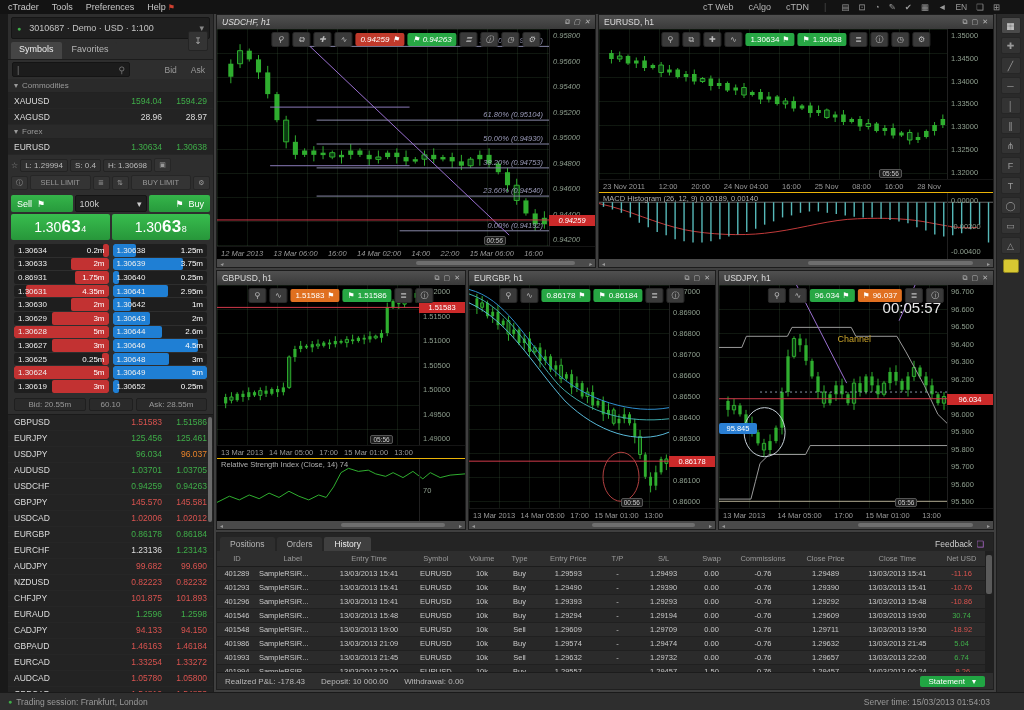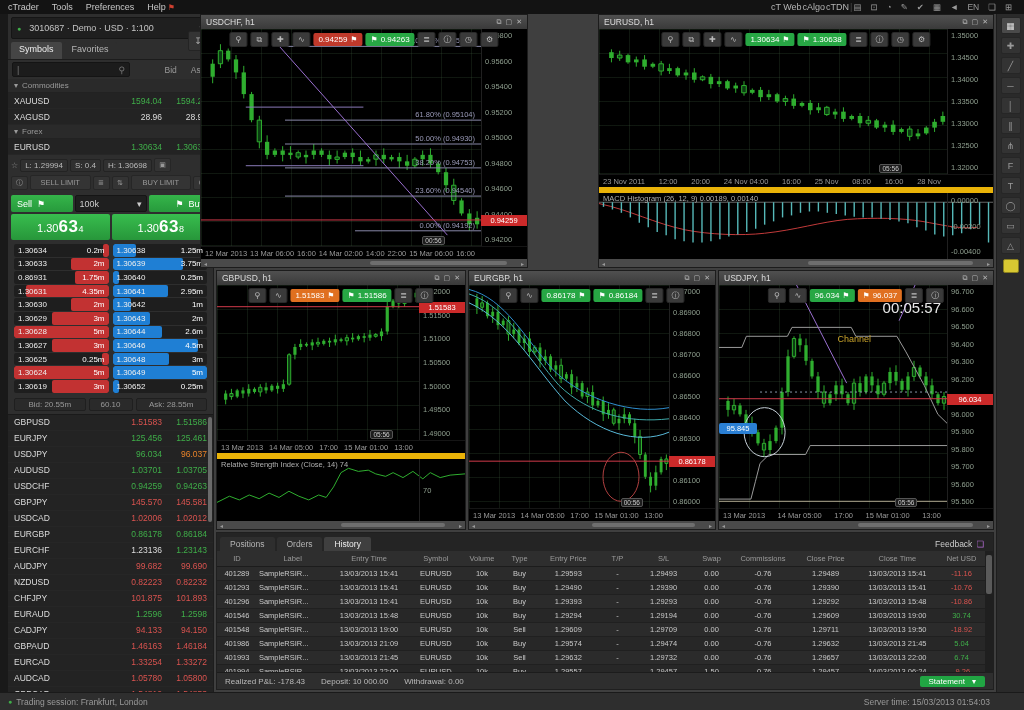--- a/index.html
+++ b/index.html
@@ -4,21 +4,21 @@
 <style>
   html,body{margin:0;padding:0;background:#111;}
   .app{position:relative;width:1024px;height:710px;background:#3f3f3f;overflow:hidden;
        font-family:"Liberation Sans",sans-serif;color:#ccc;font-size:9px;}
   
   .topbar{position:absolute;left:0;top:0;width:1024px;height:14px;background:#131313;
           display:flex;align-items:center;z-index:20;}
   .menu-l{display:flex;gap:13px;padding-left:8px;align-items:center;color:#c8c8c8;}
   .menu-l .mi{cursor:default;}
   .redflag{color:#d04030;font-size:8px;margin-left:2px;}
-  .menu-r{margin-left:auto;display:flex;gap:1px;align-items:center;padding-right:12px;color:#b5b5b5;}
+  .menu-r{margin-left:auto;display:flex;gap:15px;align-items:center;padding-right:24px;color:#b5b5b5;}
   .menu-r .sep{color:#4a4a4a;}
   .menu-r .micon{color:#9a9a9a;font-size:8.5px;}
   
   .statusbar{position:absolute;left:0;top:692px;width:1024px;height:18px;background:#2e2e2e;
              border-top:1px solid #1a1a1a;display:flex;align-items:center;padding:0 8px;box-sizing:border-box;
              font-size:8.5px;color:#9a9a9a;z-index:20;}
   .dotg{color:#3fae49;margin-right:4px;font-size:7px;}
   .srvtime{margin-left:auto;padding-right:26px;}
   .leftstrip{position:absolute;left:0;top:14px;width:8px;height:678px;background:#191919;}
   
@@ -53,21 +53,21 @@
         font-size:7px;display:flex;align-items:center;justify-content:center;}
   .tradebar{display:flex;height:17px;margin:3px 3px 2px;gap:2px;}
   .sellcap,.buycap{flex:1;background:linear-gradient(#35b54a,#279a3c);border-radius:2px;color:#fff;
         display:flex;align-items:center;padding:0 6px;gap:5px;}
   .buycap{justify-content:flex-end;}
   .volsel{width:62px;background:#1f1f1f;border:1px solid #151515;border-radius:2px;color:#ccc;
         display:flex;align-items:center;justify-content:space-between;padding:0 4px;}
   .bigpx{display:flex;gap:2px;margin:0 3px;height:26px;}
   .bigbtn{flex:1;background:linear-gradient(#38bd4e,#27963a);border-radius:2px;color:#fff;
         display:flex;align-items:baseline;justify-content:center;padding-top:3px;}
-  .bigbtn .pre{font-size:11px;}
+  .bigbtn .pre{font-size:14px;}
   .bigbtn .bigd{font-size:17px;font-weight:bold;letter-spacing:.5px;}
   .bigbtn .supd{font-size:9px;}
   .dom{display:flex;gap:4px;margin:4px 6px 2px;}
   .domcol{flex:1;display:flex;flex-direction:column;gap:1px;}
   .domrow{height:12.6px;position:relative;display:flex;align-items:center;font-size:8px;
         background:#1e1e1e;border-radius:2px;overflow:hidden;}
   .dombar{position:absolute;top:0;bottom:0;border-radius:2px;}
   .bidbar{right:0;background:#c23232;}
   .askbar{left:0;background:#1f7fd4;}
   .domrow .px{position:relative;z-index:2;padding-left:4px;color:#eee;flex:1;}
@@ -87,21 +87,21 @@
   .chart-body{position:absolute;left:0;right:0;top:14px;bottom:8px;display:flex;flex-direction:column;background:#000;}
   .chart-row{flex:1;display:flex;position:relative;min-height:0;}
   .pane{flex:1;position:relative;overflow:hidden;
         background-image:linear-gradient(rgba(70,105,70,.22) 1px,transparent 1px),
                          linear-gradient(90deg,rgba(70,105,70,.22) 1px,transparent 1px);
         background-size:100% 24px,30px 100%;}
   .yaxis{width:46px;background:#000;border-left:1px solid #202020;display:flex;flex-direction:column;
         justify-content:space-between;padding:2px 0 2px 3px;font-size:7.5px;color:#8f9f8f;box-sizing:border-box;}
   .xaxis{height:12px;display:flex;justify-content:space-between;align-items:center;
         padding:0 52px 0 4px;font-size:7.5px;color:#9a9a9a;background:#000;border-top:1px solid #151515;}
-  .subpane{position:relative;background:#000;border-top:6px solid #eab308;}
+  .subpane{position:relative;background:#000;border-top:1px solid #eab308;}
   .sublabel{position:absolute;top:1px;left:4px;font-size:7.5px;color:#b0b0b0;z-index:3;}
   .yaxis2{position:absolute;right:0;top:0;bottom:0;width:46px;border-left:1px solid #202020;
         display:flex;flex-direction:column;justify-content:space-between;
         padding:3px 0 3px 3px;font-size:7.5px;color:#8f9f8f;box-sizing:border-box;z-index:2;}
   svg.viz{position:absolute;left:0;top:0;width:100%;height:100%;}
   .wick{stroke:#2fae2f;stroke-width:1;vector-effect:non-scaling-stroke;}
   .body{fill:#2fae2f;}
   .body.dn{fill:#0b3c12;stroke:#2fae2f;stroke-width:1;vector-effect:non-scaling-stroke;}
   .fib{stroke:#8888a8;stroke-width:1;vector-effect:non-scaling-stroke;}
   .trend{stroke:#9a6fd0;stroke-width:1;vector-effect:non-scaling-stroke;}
@@ -510,21 +510,21 @@
           <div class="wrow">
           <span class="sym">GBPCAD</span>
           <span class="bid r">1.54812</span>
           <span class="ask r">1.54853</span>
         </div>
         </div>
       <div class="wl-scroll"></div>
     </div>
   </div>
 
-  <div class="panel" style="left:200px;top:14px;width:328px;height:254px;">
+  <div class="panel" style="left:216px;top:14px;width:380px;height:254px;font-style:italic;">
     <div class="titlebar">
       <span>USDCHF, h1</span>
       <span class="win-icons">
           <span>⧉</span>
           <span>▢</span>
           <span>✕</span>
         </span>
     </div>
     <div class="chart-body">
       <div class="ctoolbar">

